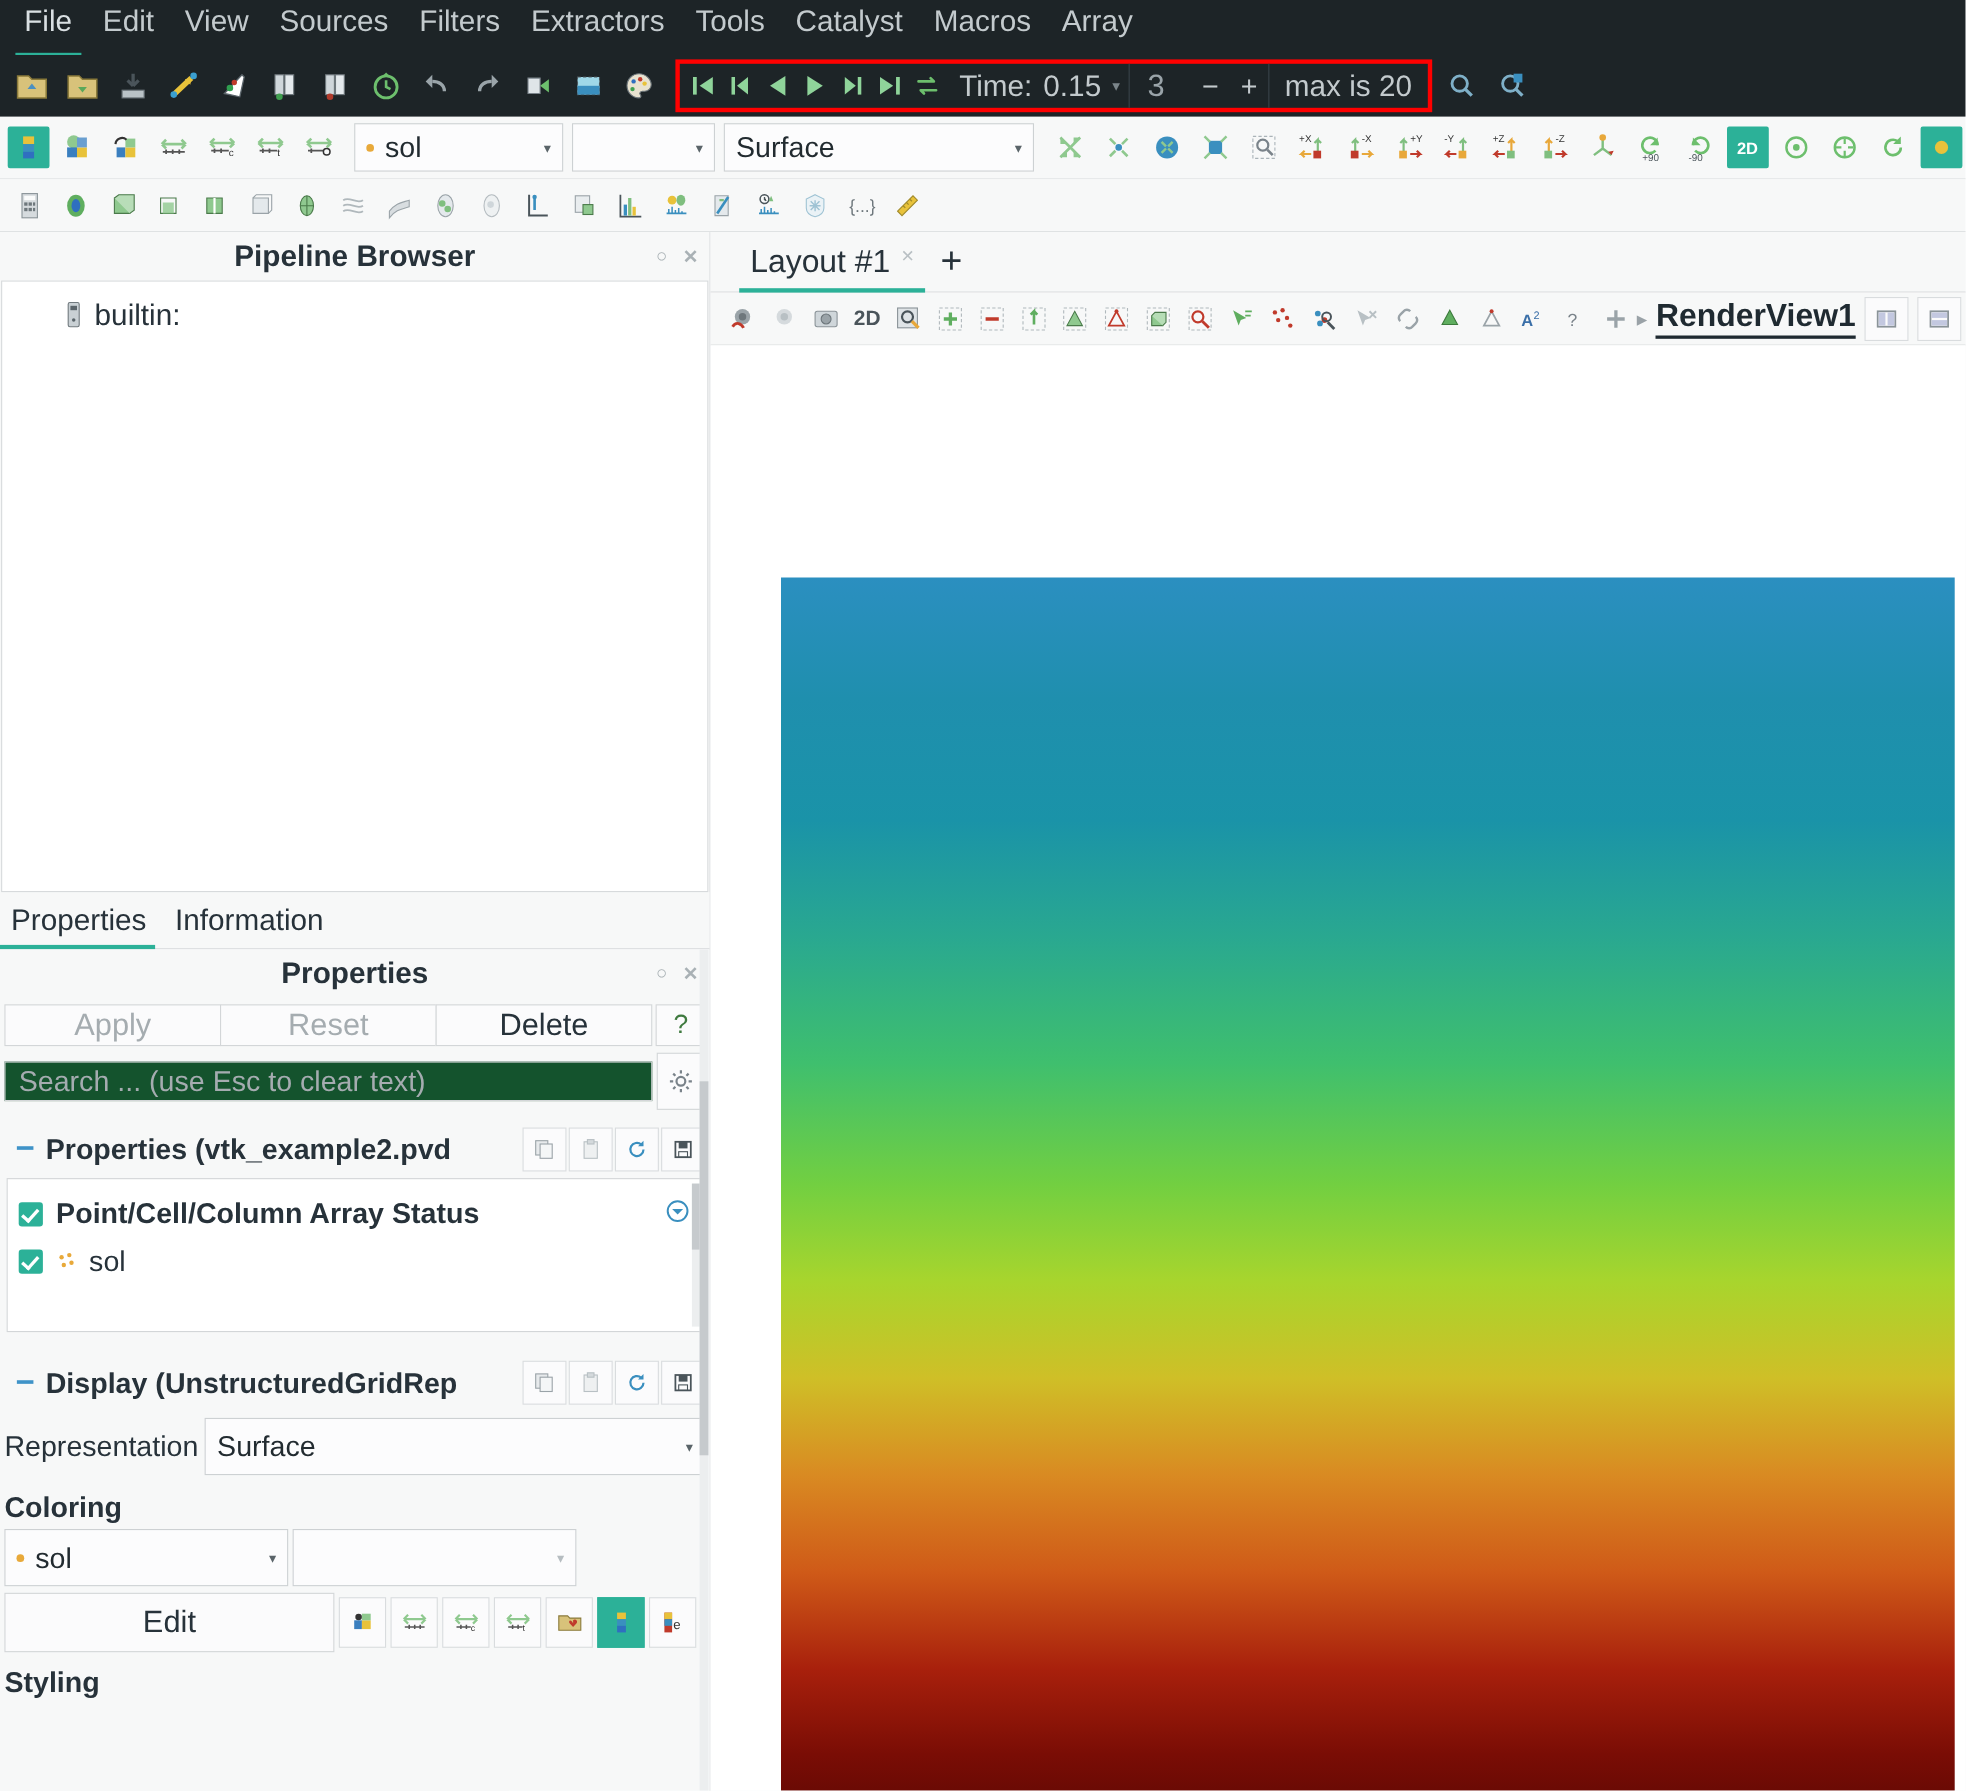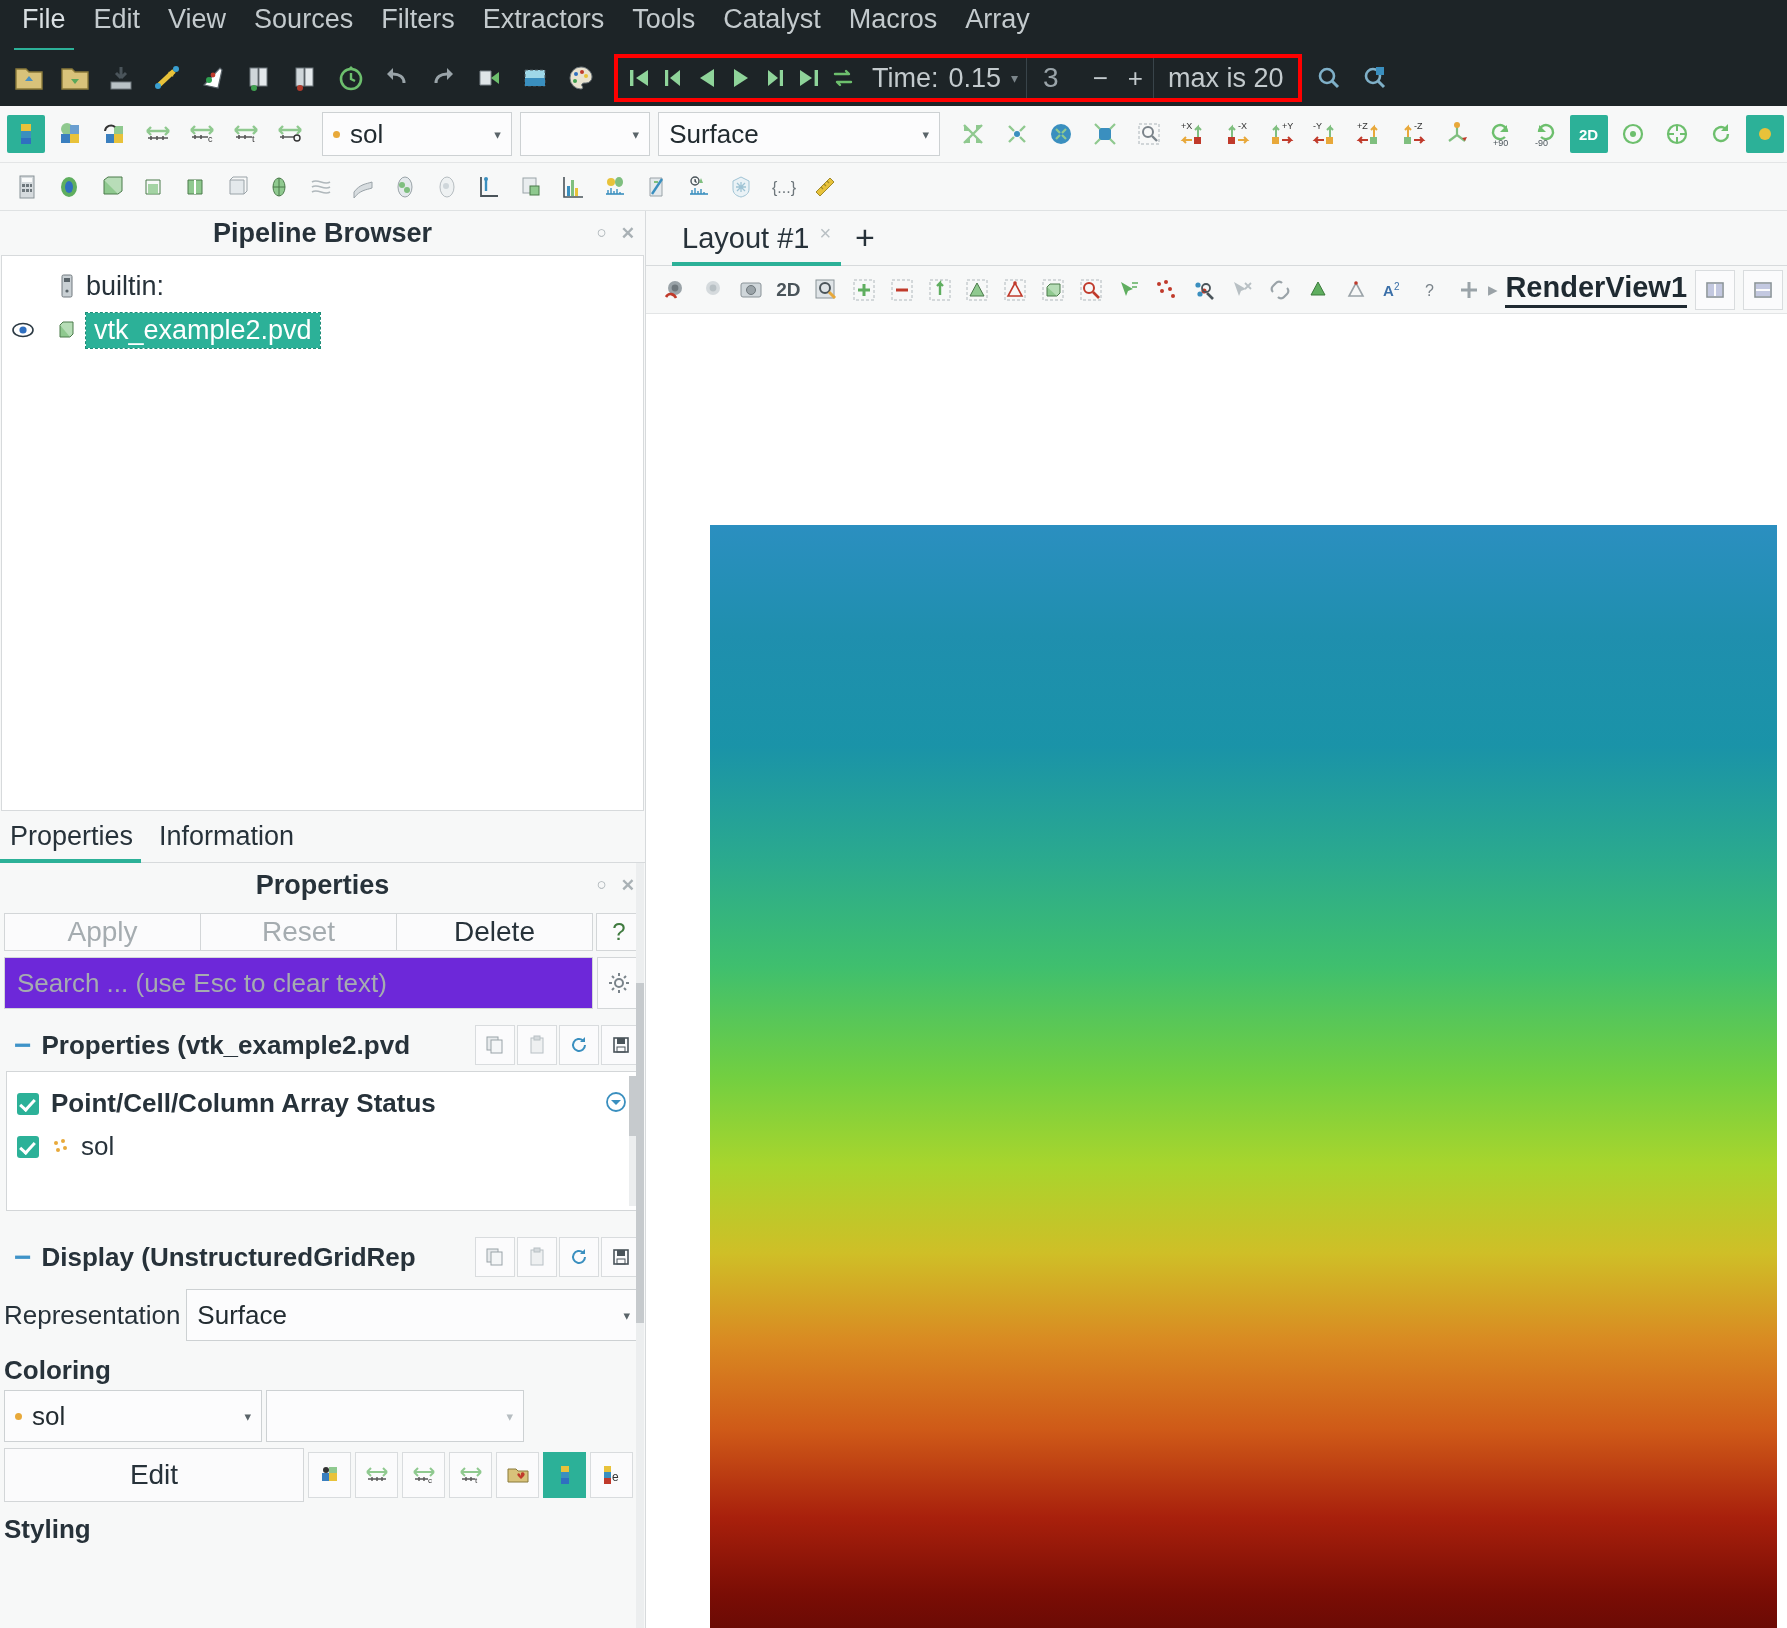--- a/index.html
+++ b/index.html
@@ -116,21 +116,21 @@
   .pbtn {
     height: 38px; border: 1px solid #d3d6d8; background: #fbfbfc;
     display:flex; align-items:center; justify-content:center;
     font-size: 28px; color: #27323a; flex: 1 1 0; margin-right: -1px;
   }
   .pbtn.disabled { color: #a5acb0; }
   .pbtn.help { flex: 0 0 46px; font-size: 24px; color: #3f7a3f; margin-left: 4px; }
 
   .searchrow { display: flex; align-items: center; padding: 0 4px 8px 4px; }
   .searchbox {
-    height: 52px; border: 1px solid #d3d6d8; background: #6d28d9; flex: 1 1 auto;
+    height: 36px; border: 1px solid #d3d6d8; background: #14532d; flex: 1 1 auto;
     display: flex; align-items: center; padding: 12px 12px; font-size: 26px; color: #a5acb0;
   }
   .gearbtn { width: 44px; height: 52px; border: 1px solid #d3d6d8; background: #fbfbfc;
     display:flex; align-items:center; justify-content:center; margin-left: 4px; }
 
   .sectionhdr { display: flex; align-items: center; padding: 8px 4px 6px 4px; }
   .sect-minus { color: #3f93c8; font-size: 30px; font-weight: bold; margin: 0 10px 0 10px; line-height: 0.6; }
   .sect-title { font-size: 26px; font-weight: bold; color: #27323a;
     white-space: nowrap; overflow: hidden; max-width: 400px; }
   .sect-icons { margin-left: auto; display: flex; gap: 2px; }
@@ -722,36 +722,20 @@
           <span class="pl-eye"></span>
           <span class="pl-indent"></span>
           <span class="pl-icon">
             <svg width="22" height="26" viewBox="0 0 22 26">
                 <rect x="6" y="2" width="10" height="22" rx="1.5" fill="#c9d0d4" stroke="#70797e"></rect>
                 <rect x="8" y="5" width="6" height="4" fill="#5a646a"></rect>
                 <circle cx="11" cy="18" r="1.6" fill="#5a646a"></circle>
               </svg>
           </span>
           <span class="pl-label">builtin:</span>
-        </div>
-        <div class="pl-row">
-          <span class="pl-eye">
-            <svg width="24" height="18" viewBox="0 0 24 18">
-                <ellipse cx="12" cy="9" rx="10" ry="6.5" fill="none" stroke="#2c3a44" stroke-width="1.6"></ellipse>
-                <circle cx="12" cy="9" r="3.6" fill="#2f6fc0"></circle>
-              </svg>
-          </span>
-          <span class="pl-indent"></span>
-          <span class="pl-icon">
-            <svg width="26" height="26" viewBox="0 0 26 26">
-                <path d="M6 8h10v12H6z" fill="#8fc98f" stroke="#4a7a4a"></path>
-                <path d="M6 8l3-3h10v12l-3 3" fill="#b6ddb6" stroke="#4a7a4a"></path>
-              </svg>
-          </span>
-          <span class="pl-label sel">vtk_example2.pvd</span>
         </div>
       </div>
 
       <div class="tabs-row">
         <div class="ptab active">Properties</div>
         <div class="ptab">Information</div>
       </div>
 
       <div class="props-scroll">
         <div class="panel-title">

